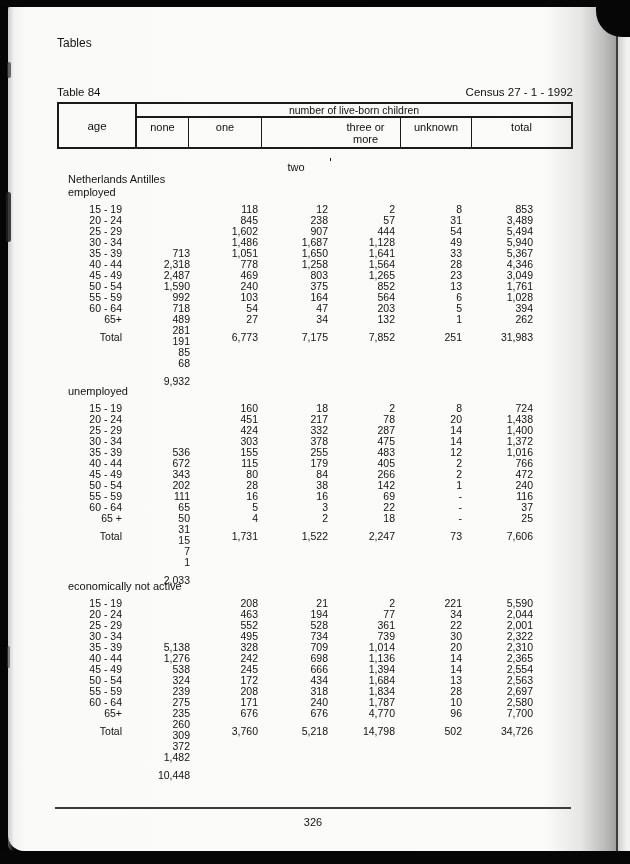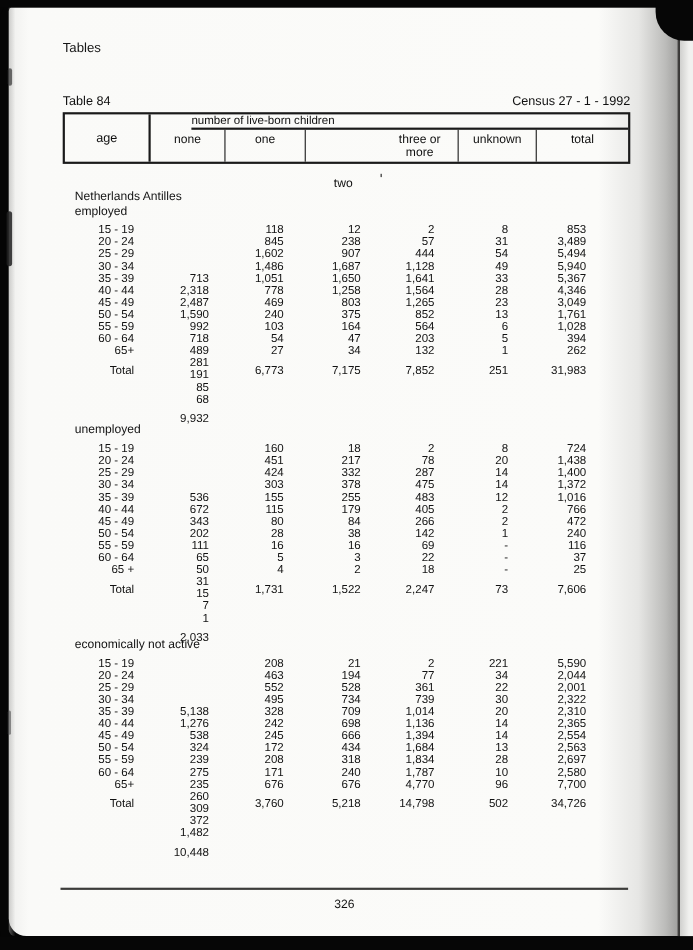--- a/index.html
+++ b/index.html
@@ -33,25 +33,25 @@
   .heading { position:absolute; left:49px; top:30px; font-size:12px; color:#151515; }
   .meta { position:absolute; left:49px; top:80px; width:516px; display:flex; justify-content:space-between;
     font-size:11.5px; color:#101010; }
 
   
   .census-table { position:absolute; left:49px; top:96px; width:516px; border:2px solid #1a1a1a; color:#0f0f0f; }
   .t-title { height:21px; line-height:20px; text-align:center; font-size:13.5px; border-bottom:2px solid #1a1a1a; }
   .t-head { display:flex; }
   .t-age { width:78px; border-right:2px solid #1a1a1a; display:flex; align-items:center; justify-content:center; font-size:11.5px; }
   .t-right { flex:1; }
-  .t-group { height:14px; line-height:13px; font-size:10.5px; border-bottom:2px solid #1a1a1a;margin-left:37px; }
+  .t-group { height:14px; line-height:13px; text-align:center; font-size:10.5px; border-bottom:2px solid #1a1a1a; }
   .t-cols { display:flex; height:29px; }
   .hcol { font-size:11px; line-height:12px; text-align:center; padding:3px 8px 0; border-right:1.5px solid #1a1a1a; }
   .hcol:last-child { border-right:none; }
-  .hcol:nth-child(1){ width:68px; } .hcol:nth-child(2){ width:73px; } .hcol:nth-child(3){ width:69px;margin-top:40px; }
+  .hcol:nth-child(1){ width:52px; } .hcol:nth-child(2){ width:73px; } .hcol:nth-child(3){ width:69px;margin-top:40px; }
   .hcol:nth-child(4){ width:70px; } .hcol:nth-child(5){ width:71px; } .hcol:nth-child(6){ flex:1; }
 
   .region { position:absolute; left:60px; top:167px; font-size:11px; color:#141414; }
 
   .section { position:absolute; left:49px; width:476px; color:#121212; }
   .section-0 { top:180px; } .section-1 { top:379px; } .section-2 { top:574px; }
   .sec-label { position:absolute; left:11px; top:0; font-size:11px; white-space:nowrap; }
   .rows { position:absolute; left:0; top:18px; }
   .row { display:flex; height:11px; line-height:11px; font-size:10.5px; }
   .cell { display:block; text-align:right; white-space:pre; }

